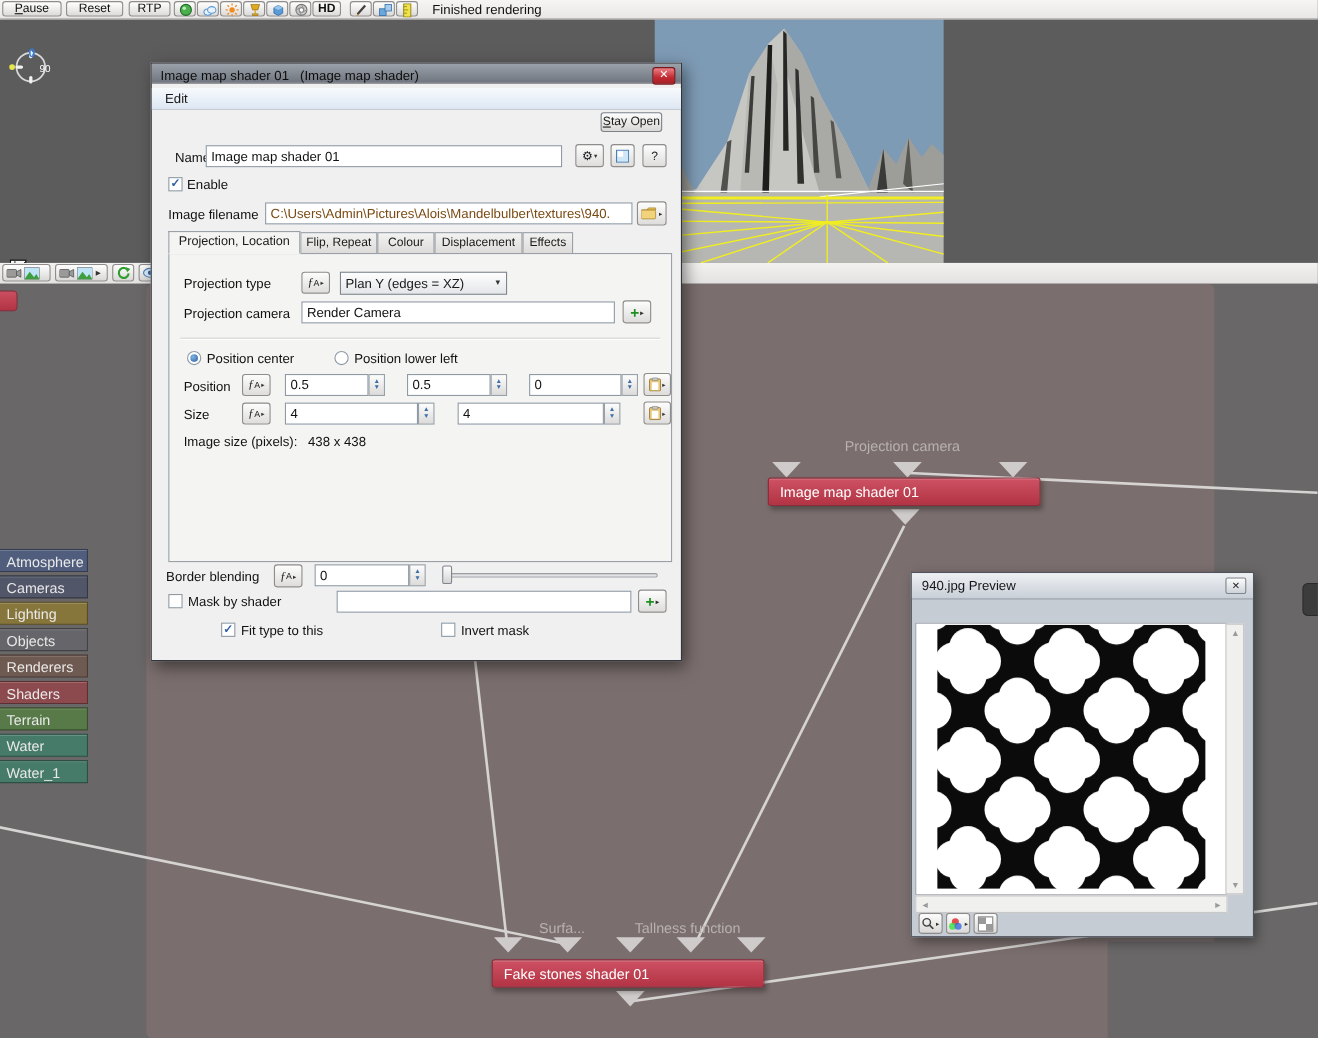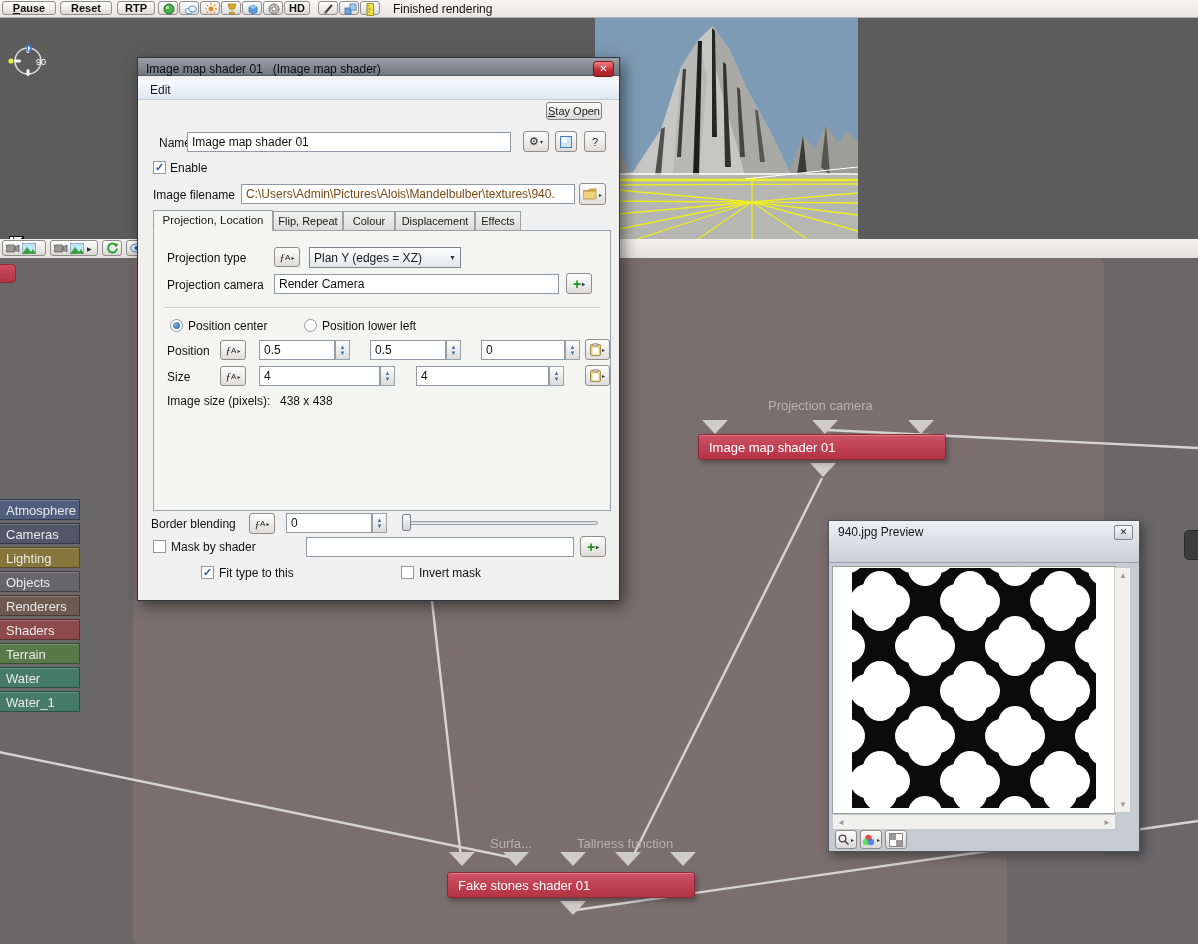--- a/index.html
+++ b/index.html
@@ -5,21 +5,21 @@
   html,body{margin:0;padding:0;}
   body{width:1198px;height:944px;position:relative;overflow:hidden;
        font-family:"Liberation Sans", sans-serif;font-size:12px;color:#1a1a1a;
        background:#696767;}
   .abs{position:absolute;}
   
   #topbar{left:0;top:0;width:1198px;height:17px;background:linear-gradient(#f6f5f4,#e8e7e5);
           border-bottom:1px solid #b5b3b1;z-index:6;}
   .tbtn{position:absolute;top:1px;height:14px;line-height:13px;text-align:center;
         background:linear-gradient(#ffffff,#dcdbd9);border:1px solid #8f8d8b;border-radius:3px;
-        font-size:11px;color:#111;padding:0 4px;box-sizing:border-box;font-weight:bold;}
+        font-size:11px;color:#111;padding:0 4px;box-sizing:border-box;}
   .tbtn svg{display:block;margin:1px auto 0;}
   .ul::first-letter{text-decoration:underline;}
   #tb-status{position:absolute;left:393px;top:2px;font-size:12px;color:#111;}
   
   #viewport{left:0;top:17px;width:1198px;height:222px;background:#5d5c5c;z-index:1;}
   #render{left:595px;top:0;width:263px;height:222px;}
   
   #strip{left:0;top:239px;width:1198px;height:19px;background:linear-gradient(#f2f1f0,#e3e2e0);
          border-bottom:1px solid #9c9a98;z-index:1;}
   .sbtn{position:absolute;top:1px;height:16px;background:linear-gradient(#ffffff,#d9d8d6);
@@ -87,21 +87,21 @@
          align-items:center;padding:0 4px;justify-content:space-between;gap:19px;}
   .combo .arr{font-size:7px;color:#333;}
   hr.sep{position:absolute;border:none;border-top:1px solid #cfcecd;border-bottom:1px solid #fff;margin:0;}
   .slider-track{position:absolute;height:4px;background:linear-gradient(#d7d6d5,#efeeee);
                 border:1px solid #9aa0a6;border-radius:2px;box-sizing:border-box;}
   .slider-thumb{position:absolute;width:9px;height:17px;background:linear-gradient(#fdfdfd,#d5d4d3);
                 border:1px solid #7e858f;border-radius:2px;box-sizing:border-box;}
   
   #pvwin{left:828px;top:520px;width:312px;height:332px;z-index:4;background:#c6ccd4;
          border:1px solid #50555d;box-shadow:3px 4px 10px rgba(0,0,0,.4);box-sizing:border-box;}
-  #pv-title{position:absolute;left:0;top:0;width:100%;height:42px;
+  #pv-title{position:absolute;left:0;top:0;width:100%;height:24px;
             background:linear-gradient(#eef0f3,#c9cfd7);border-bottom:1px solid #9aa0a8;box-sizing:border-box;}
   #pv-title .t{position:absolute;left:9px;top:4px;font-size:12px;color:#16161a;}
   #pv-close{position:absolute;right:6px;top:4px;width:19px;height:15px;border-radius:2px;
             background:linear-gradient(#fbfbfb,#cfd4da);border:1px solid #80868e;font-size:9px;
             line-height:13px;text-align:center;color:#222;box-sizing:border-box;}
   #pv-info{position:absolute;left:3px;top:24px;width:304px;height:21px;background:#f1f1f0;
            border:1px solid #c2c6cb;box-sizing:border-box;}
   #pv-info span{position:absolute;left:11px;top:3px;font-size:12px;color:#111;}
   #pv-canvas{position:absolute;left:3px;top:45px;width:284px;height:248px;background:#fff;
              border:1px solid #9aa0a8;box-sizing:border-box;}

